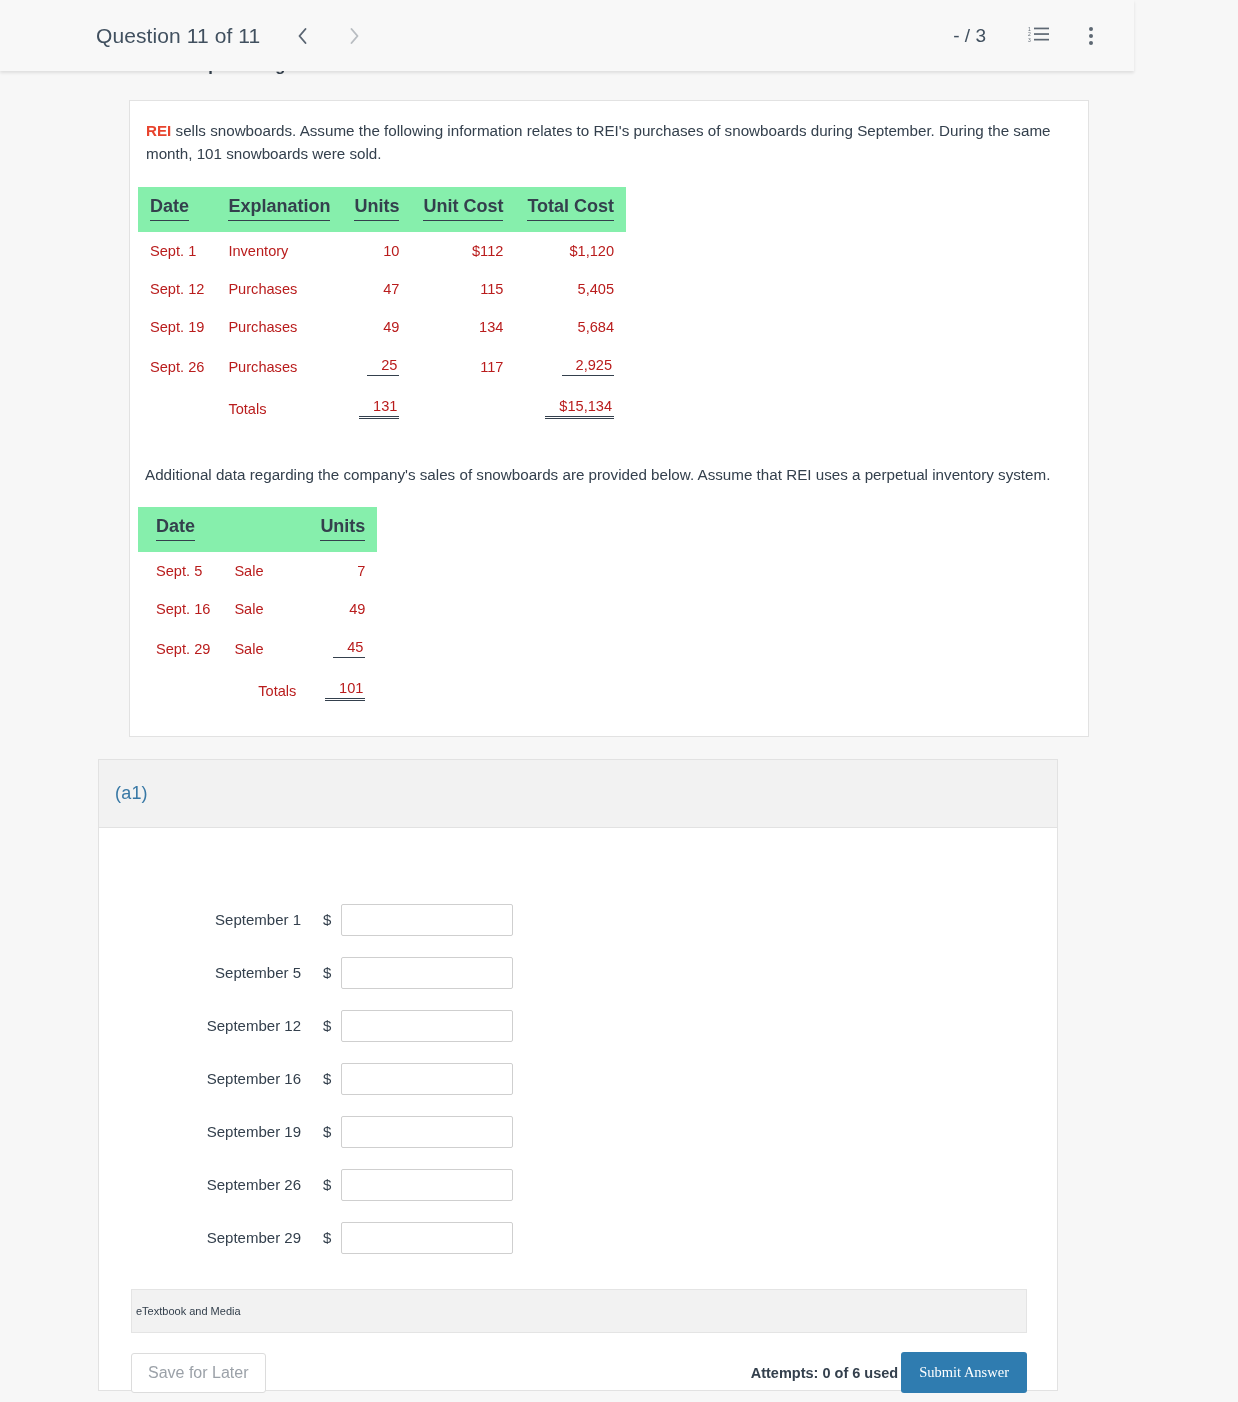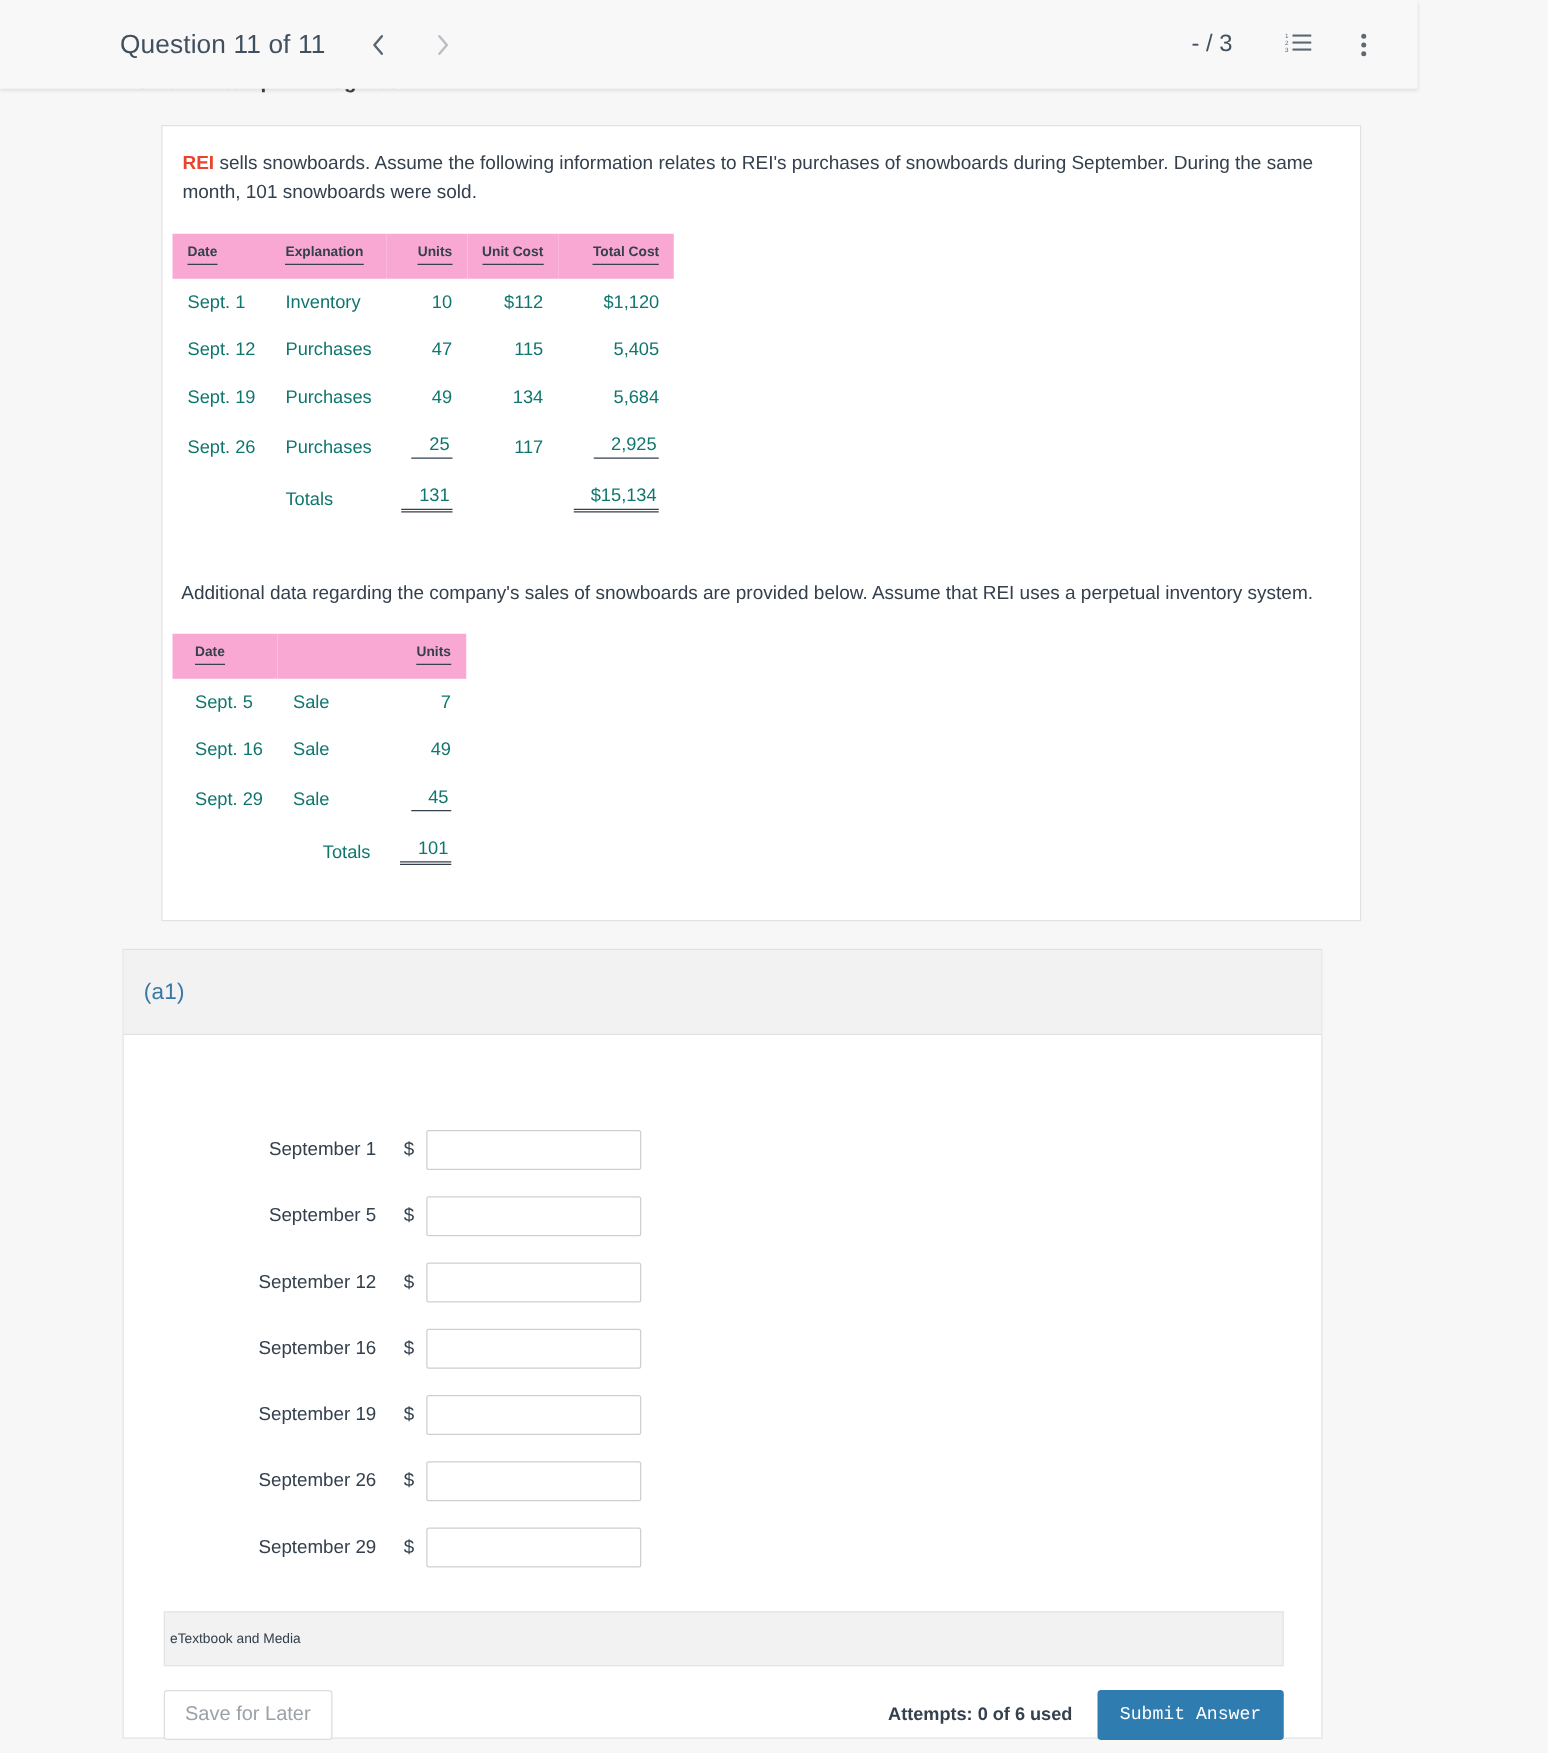--- a/index.html
+++ b/index.html
@@ -93,32 +93,32 @@
     font-size: 15.2px; line-height: 1.52; color: #34404d;
   }
   .rei { color: #e8442e; font-weight: bold; }
   .redbold {
     color: #e8291c; font-weight: bold; font-style: italic;
   }
 
   
   table.acct { border-collapse: collapse; }
   table.acct th {
-    background: #f9a8d4;
-    font-size: 11px; font-weight: bold; color: #34404d;
+    background: #86efac;
+    font-size: 18px; font-weight: bold; color: #34404d;
     padding: 9px 12px 11px 12px;
     white-space: nowrap;
   }
   table.acct th .ul {
     display: inline-block;
     border-bottom: 1.3px solid #34404d;
     padding-bottom: 3px;
   }
   table.acct td {
-    font-size: 14.6px; color: #0f766e;
+    font-size: 14.6px; color: #b91c1c;
     padding: 11px 12px;
     white-space: nowrap;
   }
   .t-date { text-align: left; }
   .t-expl { text-align: left; }
   .t-num  { text-align: right; }
   .rule-single > span {
     display: inline-block;
     border-bottom: 1.2px solid #34404d;
     padding: 0 2px 2px 14px;
@@ -178,26 +178,26 @@
     font-family: "Liberation Sans", sans-serif;
     padding: 10px 16px;
     cursor: pointer;
   }
   .attempts {
     margin-left: auto;
     font-size: 14.5px; font-weight: bold; color: #34404d;
     white-space: nowrap;
   }
   .btn-submit {
-    margin-left: 20px;
+    margin-left: 3px;
     background: #2f7cb0;
     border: none; border-radius: 3px;
     color: #ffffff;
     font-size: 14.5px;
-    font-family: Liberation Mono, monospace;
+    font-family: Liberation Serif, serif;
     padding: 12px 18px;
     cursor: pointer;
     text-align: right;
   }
 </style>
 </head>
 <body>
 
 <div class="page">
 

